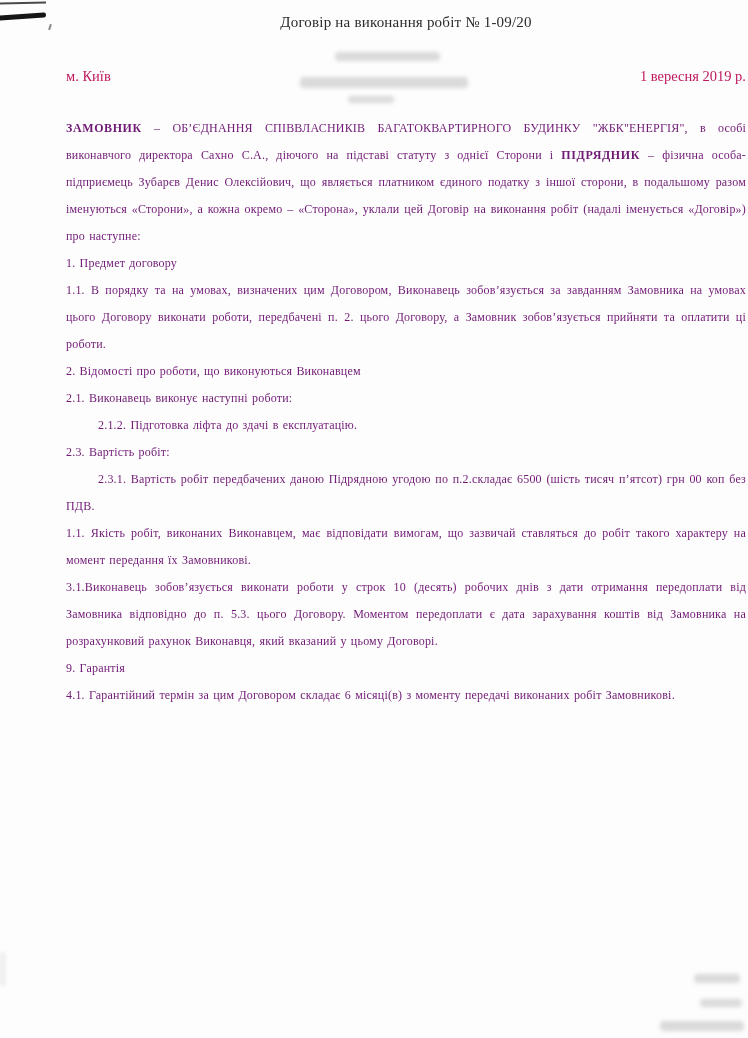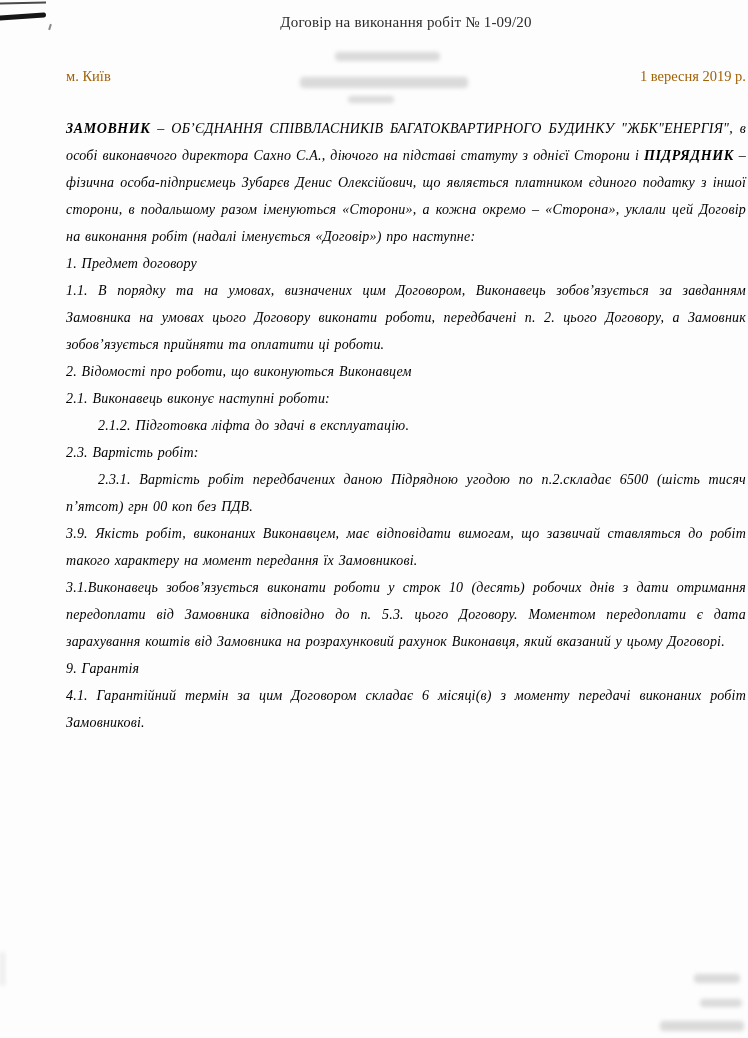--- a/index.html
+++ b/index.html
@@ -28,31 +28,30 @@
     line-height: 24px;
     letter-spacing: 0.2px;
     color: #2b2b2b;
   }
   .place-date-row {
     display: flex;
     justify-content: space-between;
     margin-top: 32px;
     font-size: 14.5px;
     line-height: 21px;
-    color: #a16207;
+    color: #be185d;
   }
   .para {
     margin: 0;
-    font-size: 14px;
+    font-size: 12px;
     line-height: 27px;
     letter-spacing: 0.2px;
     word-spacing: 1px;
     text-align: justify;
-    color: #000000;
-    font-style: italic;
+    color: #701a75;
   }
   .preamble { margin-top: 28px; }
   .preamble b { font-weight: bold; letter-spacing: 0.6px; }
   .section-1 { margin-top: 0; }
   .section-2, .section-3, .section-4 { }
   .para.indent { padding-left: 32px; }
   .para.indent-first { text-indent: 32px; }
 
   
   .artifact { position: absolute; }
@@ -112,21 +111,21 @@
       <p class="para">1. Предмет договору</p>
       <p class="para">1.1. В порядку та на умовах, визначених цим Договором, Виконавець зобов’язується за завданням Замовника на умовах цього Договору виконати роботи, передбачені п. 2. цього Договору, а Замовник зобов’язується прийняти та оплатити ці роботи.</p>
     </div>
 
     <div class="section section-2">
       <p class="para">2. Відомості про роботи, що виконуються Виконавцем</p>
       <p class="para">2.1. Виконавець виконує наступні роботи:</p>
       <p class="para indent">2.1.2. Підготовка ліфта до здачі в експлуатацію.</p>
       <p class="para">2.3. Вартість робіт:</p>
       <p class="para indent-first">2.3.1. Вартість робіт передбачених даною Підрядною угодою по п.2.складає 6500 (шість тисяч п’ятсот) грн 00 коп без ПДВ.</p>
-      <p class="para">3.9. Якість робіт, виконаних Виконавцем, має відповідати вимогам, що зазвичай ставляться до робіт такого характеру на момент передання їх Замовникові.</p>
+      <p class="para">1.1. Якість робіт, виконаних Виконавцем, має відповідати вимогам, що зазвичай ставляться до робіт такого характеру на момент передання їх Замовникові.</p>
     </div>
 
     <div class="section section-3">
       <p class="para">3.1.Виконавець зобов’язується виконати роботи у строк 10 (десять) робочих днів з дати отримання передоплати від Замовника відповідно до п. 5.3. цього Договору. Моментом передоплати є дата зарахування коштів від Замовника на розрахунковий рахунок Виконавця, який вказаний у цьому Договорі.</p>
     </div>
 
     <div class="section section-4">
       <p class="para">9. Гарантія</p>
       <p class="para">4.1. Гарантійний термін за цим Договором складає 6 місяці(в) з моменту передачі виконаних робіт Замовникові.</p>
     </div>

